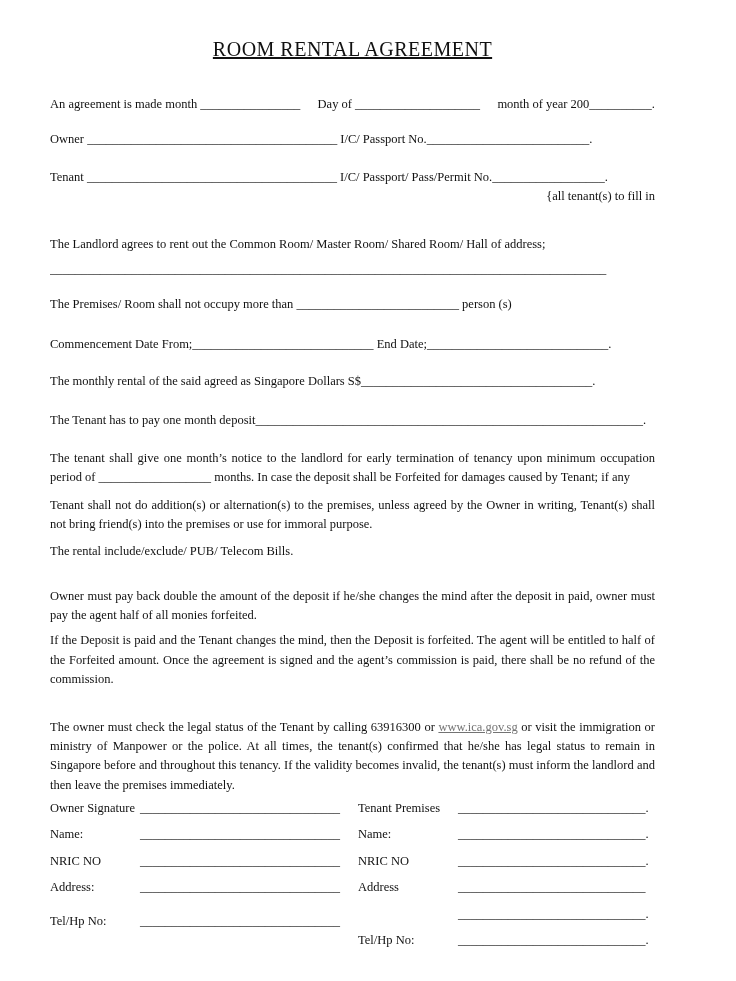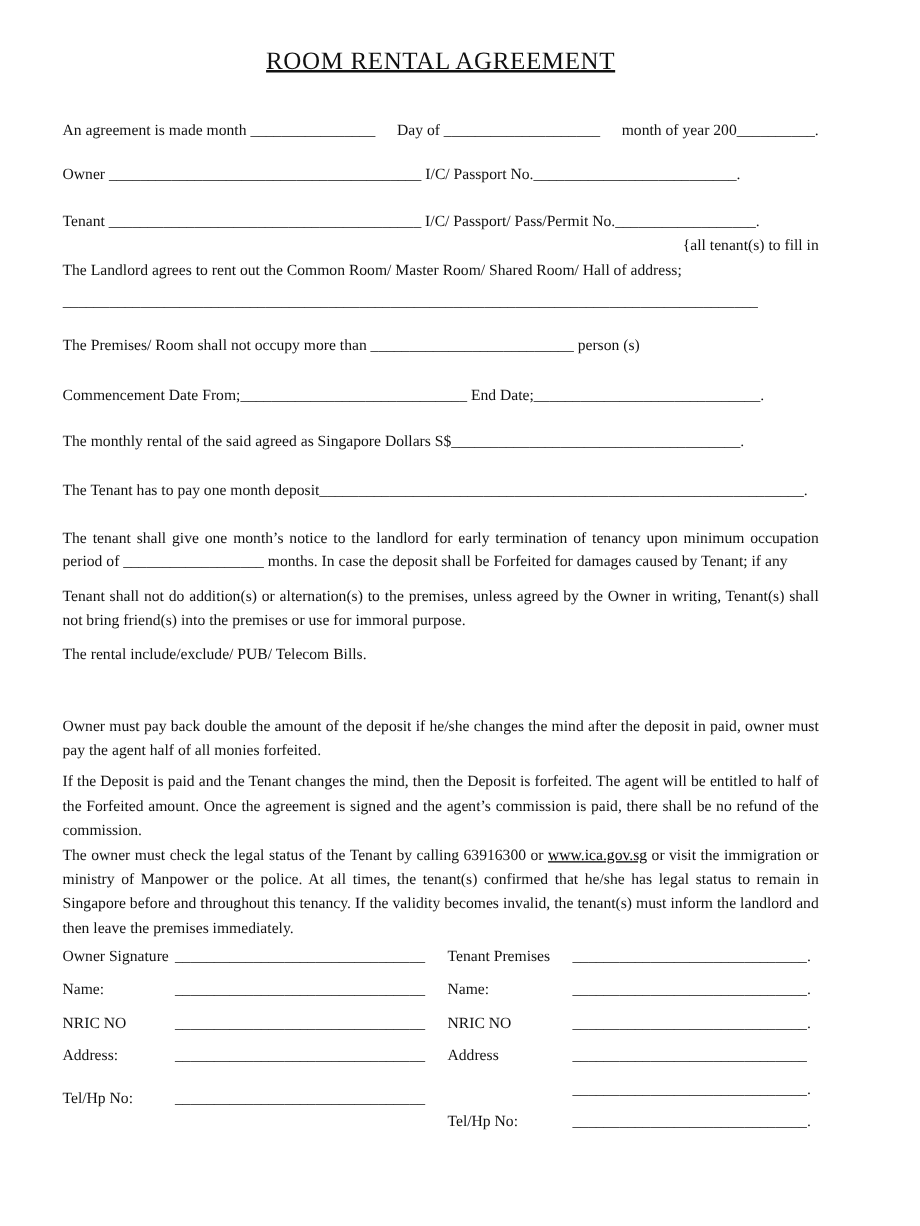--- a/index.html
+++ b/index.html
@@ -19,31 +19,31 @@
     font-size: 20px;
     font-weight: normal;
     text-decoration: underline;
     text-align: center;
     letter-spacing: 0.5px;
     font-family: "Liberation Serif", serif;
   }
   .line { white-space: nowrap; overflow: hidden; }
   .para { text-align: justify; }
   .date-row { display: flex; justify-content: space-between; white-space: nowrap; }
-  .link { color: #000000; text-decoration: underline; cursor: pointer; }
+  .link { color: #737373; text-decoration: underline; cursor: pointer; }
   .mt0  { margin-top: 0; text-align: right; }
   .mt4  { margin-top: 4px; }
   .mt6  { margin-top: 6px; }
   .mt8  { margin-top: 8px; }
   .mt16 { margin-top: 16px; }
   .mt18 { margin-top: 18px; }
   .mt20 { margin-top: 20px; }
-  .mt28 { }
+  .mt28 { margin-top: 28px; }
   .mt30 { margin-top: 30px; }
-  .mt38 { margin-top: 38px; }
+  .mt38 { margin-top: 25px; }
   .sig-grid { display: flex; }
   .sig-col { flex: none; }
   .sig-col.left  { width: 308px; }
   .sig-col.right { width: 297px; }
   .sig-row { display: flex; margin-bottom: 7px; white-space: nowrap; }
   .sig-col.left  .sig-label { width: 90px;  flex: none; }
   .sig-col.right .sig-label { width: 100px; flex: none; }
   .sig-blank { flex: none; }
 </style>
 </head>

